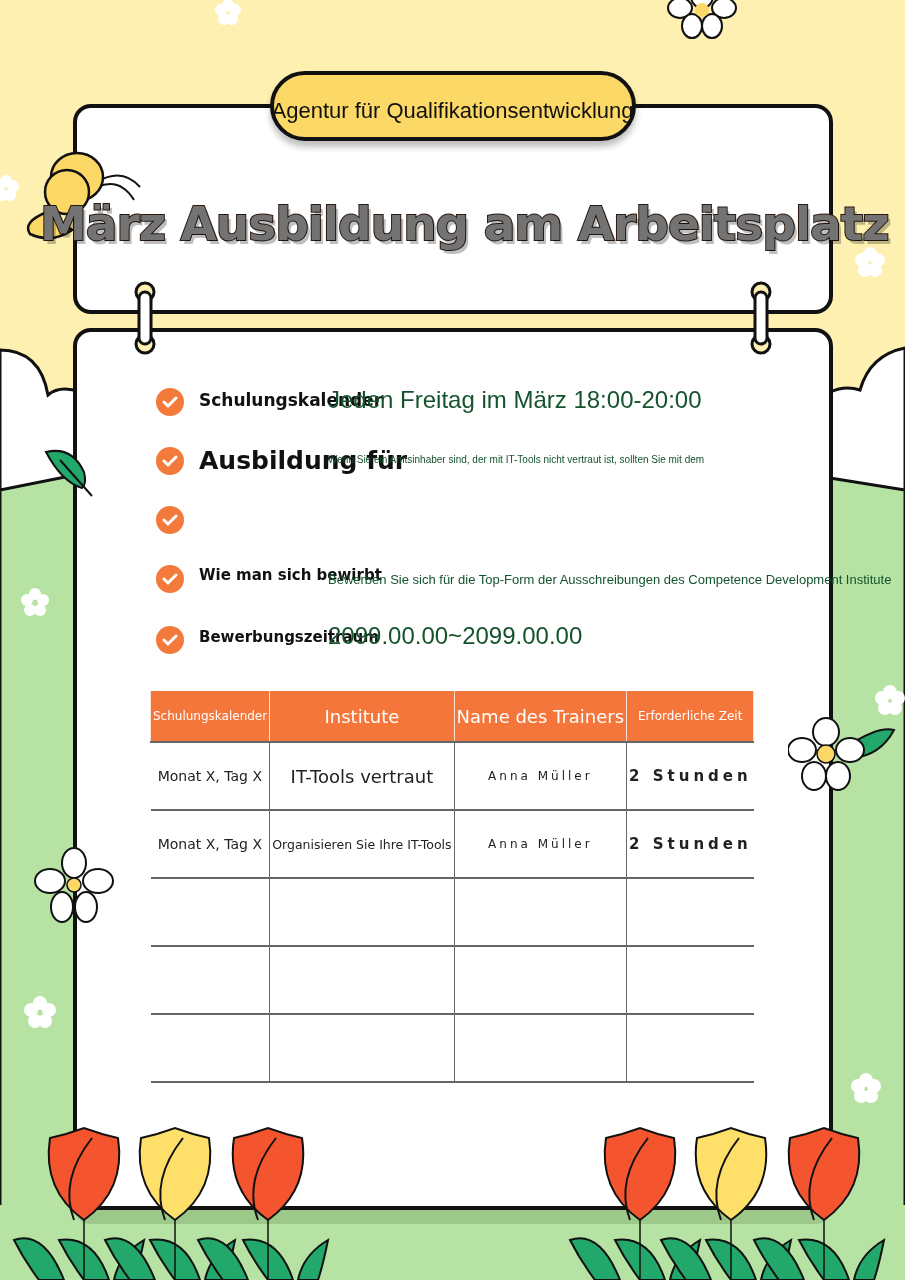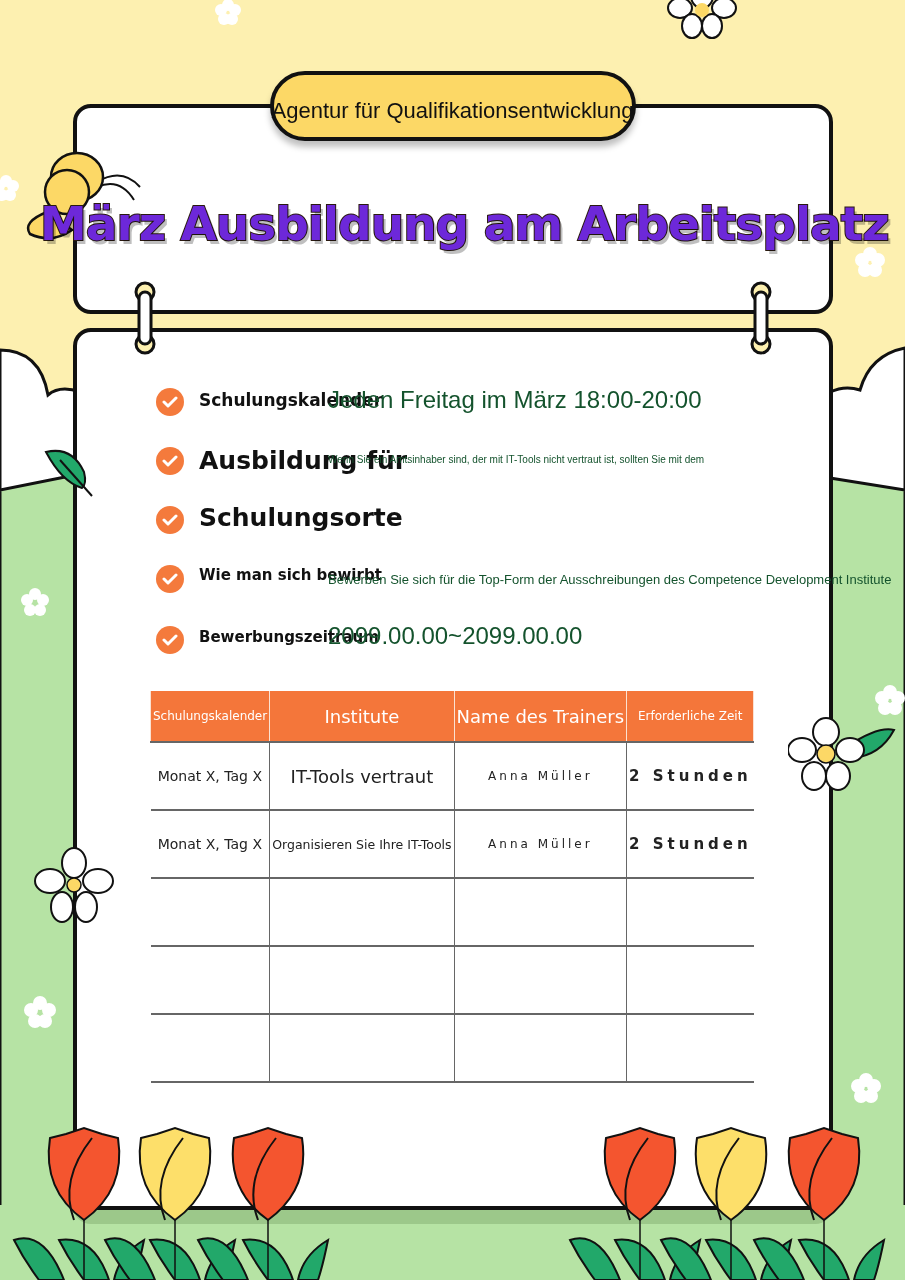--- a/index.html
+++ b/index.html
@@ -3,21 +3,21 @@
 <meta charset="utf-8">
 <style>
   html, body { margin:0; padding:0; }
   body { width:905px; height:1280px; position:relative; overflow:hidden; background:#fdf0b0; font-family:"DejaVu Sans", sans-serif; }
   .bg-layer { position:absolute; left:0; top:0; width:905px; height:1280px; }
   .panel { position:absolute; background:#fff; border:4px solid #111; border-radius:18px; box-sizing:border-box; }
   #header-panel { left:73px; top:104px; width:760px; height:210px; }
   #body-panel { left:73px; top:328px; width:760px; height:882px; box-shadow:0 14px 0 rgba(80,120,60,0.25); }
   .pill { position:absolute; left:270px; top:71px; width:366px; height:70px; background:#fcd866; border:4px solid #111; border-radius:36px; box-sizing:border-box; box-shadow:0 6px 6px rgba(0,0,0,0.25); }
   .org-name { position:absolute; left:240px; top:98px; width:425px; text-align:center; font-size:22px; color:#111; font-family:"Liberation Sans", sans-serif; white-space:nowrap; }
-  .main-title { position:absolute; left:40px; top:196px; width:830px; text-align:center; font-size:47px; font-weight:bold; color:#6d28d9; font-family:"DejaVu Sans", sans-serif; letter-spacing:-1px; white-space:nowrap;
+  .main-title { position:absolute; left:40px; top:196px; width:830px; text-align:center; font-size:47px; font-weight:bold; color:#737373; font-family:"DejaVu Sans", sans-serif; letter-spacing:-1px; white-space:nowrap;
     -webkit-text-stroke:2px #2a1a10; paint-order:stroke fill; text-shadow:3px 4px 0 rgba(0,0,0,0.25); }
   .ring { position:absolute; width:22px; height:76px; }
   .info-list { position:absolute; left:156px; top:384px; width:650px; }
   .info-row { position:absolute; left:0; width:650px; height:30px; }
   .check { position:absolute; left:0; top:4px; width:28px; height:28px; border-radius:50%; background:#f47a3c; }
   .check svg { position:absolute; left:6px; top:7px; }
   .info-label { position:absolute; left:43px; color:#111; font-weight:bold; white-space:nowrap; font-family:"DejaVu Sans", sans-serif; }
   .info-value { position:absolute; left:172px; color:#14532d; white-space:nowrap; font-family:Liberation Sans, sans-serif; }
   table.schedule { position:absolute; left:150px; top:691px; width:604px; border-collapse:collapse; font-family:"DejaVu Sans", sans-serif; }
   table.schedule th { background:#f4763a; color:#fff; font-weight:normal; height:50px; border-left:1px solid #fbe1d2; border-right:1px solid #fbe1d2; padding:0 2px; white-space:nowrap; }
@@ -177,21 +177,20 @@
       </span>
     <span class="info-label" style="top:3px;font-size:25px">Ausbildung für</span>
     <span class="info-value" style="top:11px;font-size:10px">Wenn Sie ein Amtsinhaber sind, der mit IT-Tools nicht vertraut ist, sollten Sie mit dem</span>
   </div>
   <div class="info-row" style="top:118px">
     <span class="check">
         <svg width="16" height="14" viewBox="0 0 16 14">
           <path d="M2 7 L6 11 L14 3" stroke="#fff" stroke-width="3" fill="none" stroke-linecap="round" stroke-linejoin="round"></path>
         </svg>
       </span>
-    <span class="info-label" style="top:1px;font-size:25px">Schulungsorte</span>
   </div>
   <div class="info-row" style="top:177px">
     <span class="check">
         <svg width="16" height="14" viewBox="0 0 16 14">
           <path d="M2 7 L6 11 L14 3" stroke="#fff" stroke-width="3" fill="none" stroke-linecap="round" stroke-linejoin="round"></path>
         </svg>
       </span>
     <span class="info-label" style="top:5px;font-size:15px">Wie man sich bewirbt</span>
     <span class="info-value" style="top:11px;font-size:13px">Bewerben Sie sich für die Top-Form der Ausschreibungen des Competence Development Institute</span>
   </div>

